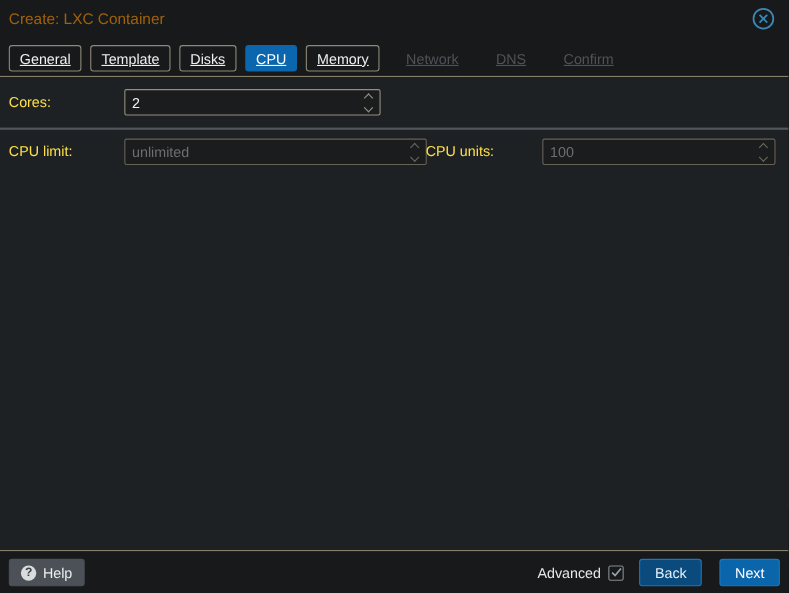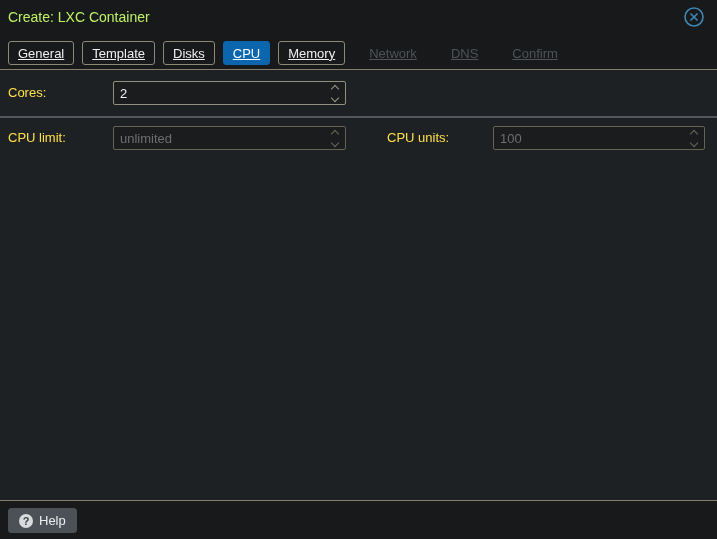--- a/index.html
+++ b/index.html
@@ -12,21 +12,21 @@
     color:#e8e8e8; font-size:13px;
   }
 
   
   .header {
     position:absolute; top:0; left:0; width:717px; height:70px;
     background:#17191b; border-bottom:1px solid #867f6c;
   }
   .title {
     position:absolute; left:8px; top:9px;
-    font-size:14px; color:#bef264;
+    font-size:14px; color:#a16207;
   }
   .close-btn {
     position:absolute; right:11px; top:6px; width:24px; height:24px;
     display:flex; align-items:center; justify-content:center; cursor:pointer;
   }
   .tabbar {
     position:absolute; left:8px; top:41px;
     display:flex; align-items:center; gap:8px;
   }
   .tab {
@@ -153,21 +153,21 @@
       <input value="2" style="">
       <div class="spin-col">
         <span class="chev up"></span>
         <span class="chev down"></span>
       </div>
     </div>
 
     <div class="divider"></div>
 
     <div class="field-label" style="left:8px; top:55px;">CPU limit:</div>
-    <div class="spinner disabled" style="left:113px; top:55px; width:233px;">
+    <div class="spinner disabled" style="left:113px; top:55px; width:275px;">
       <input disabled="" value="unlimited" style="">
       <div class="spin-col">
         <span class="chev up"></span>
         <span class="chev down"></span>
       </div>
     </div>
 
     <div class="field-label" style="left:387px; top:55px;">CPU units:</div>
     <div class="spinner disabled" style="left:493px; top:55px; width:212px;">
       <input disabled="" value="100" style="">
@@ -179,16 +179,26 @@
 
   </div>
 
   <div class="footer">
 
     <div class="help-btn">
       <span class="help-circle">?</span>
       <span>Help</span>
     </div>
 
+    <div class="footer-right">
+      <span class="advanced-label">Advanced</span>
+      <span class="checkbox">
+        <svg width="11" height="11" viewBox="0 0 11 11">
+          <polyline points="1.5,5.5 4.2,8.2 9.5,1.8" fill="none" stroke="#9aa0a5" stroke-width="1.6"></polyline>
+        </svg>
+      </span>
+      <div class="btn back">Back</div>
+      <div class="btn next">Next</div>
+    </div>
 
   </div>
 
 </div>
 
 </body></html>

